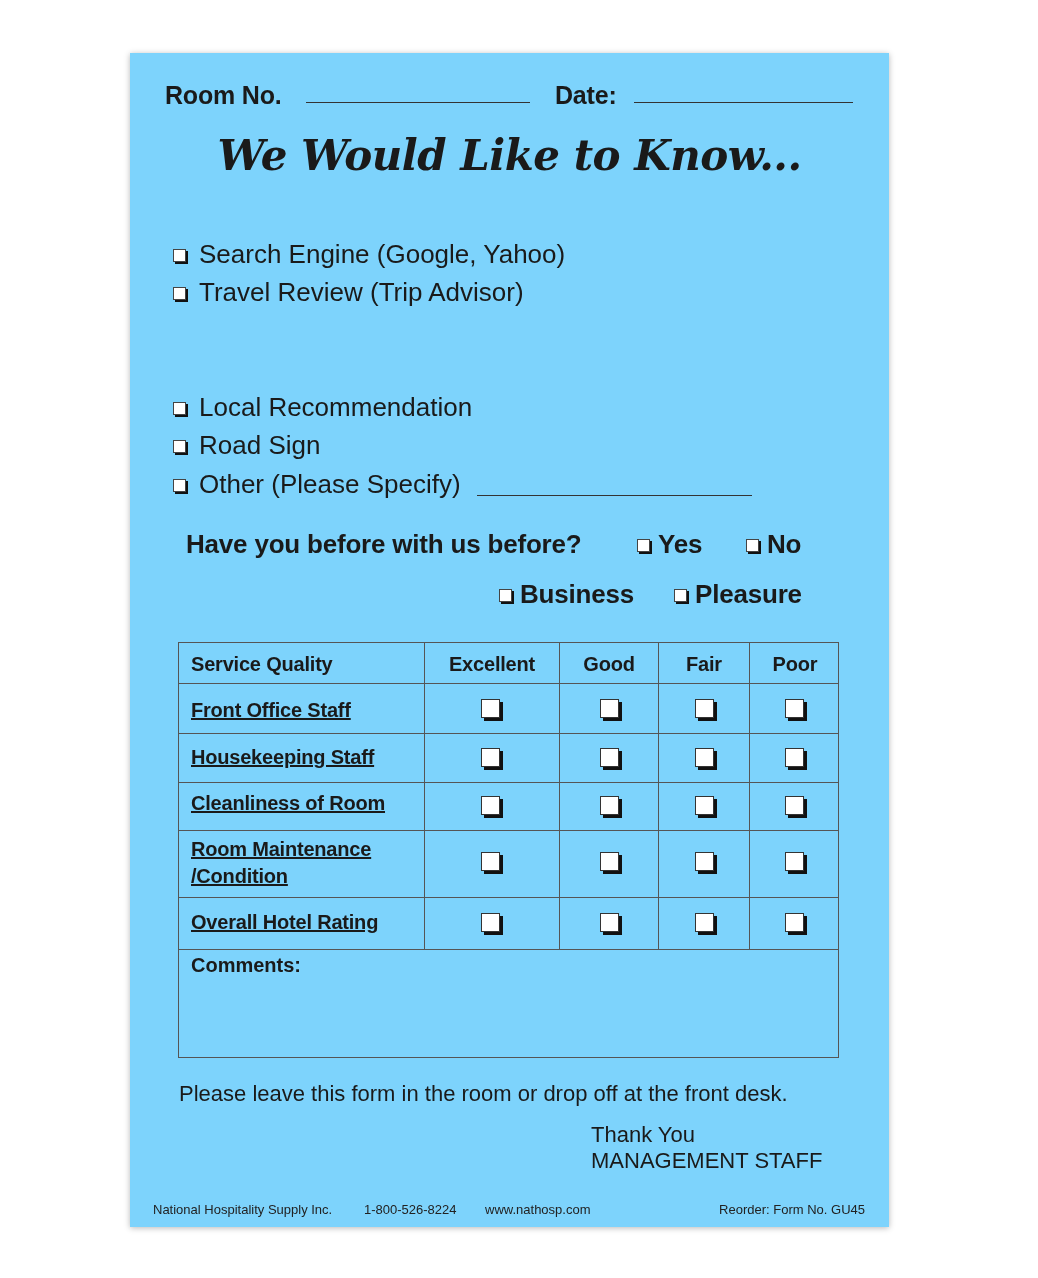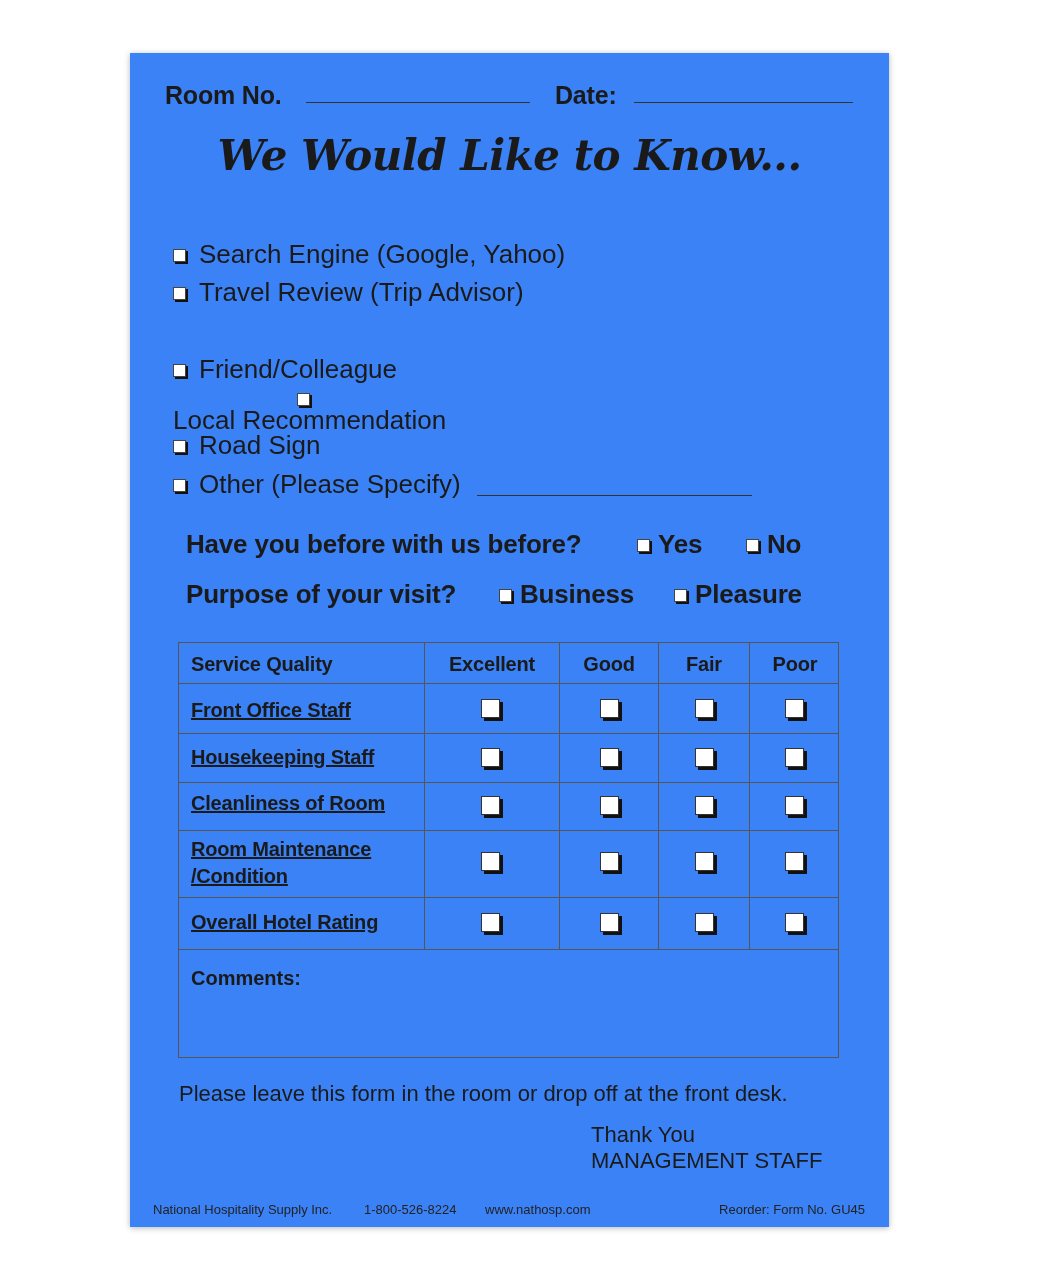--- a/index.html
+++ b/index.html
@@ -1,39 +1,39 @@
 <!DOCTYPE html>
 <html><head>
 <meta charset="utf-8">
 <style>
   html, body { margin:0; padding:0; }
   body { width:1038px; height:1278px; background:#ffffff; position:relative; overflow:hidden;
          font-family:"Liberation Sans", sans-serif; color:#1a1a1a; }
-  .card { position:absolute; left:130px; top:53px; width:759px; height:1174px; background:#3b82f6;
+  .card { position:absolute; left:130px; top:53px; width:759px; height:1174px; background:#7dd3fc;
           box-shadow: 0 1px 6px rgba(0,0,0,0.28); }
   .abs { position:absolute; white-space:nowrap; }
   .hdr-label { font-size:25px; font-weight:bold; letter-spacing:-0.2px; }
   .blank-line { position:absolute; height:0; border-top:1.5px solid #333; }
   .title { position:absolute; left:0; width:759px; top:78px; text-align:center;
            font-family:"DejaVu Serif", "Liberation Serif", serif; font-style:italic; font-weight:bold;
            font-size:42px; letter-spacing:-0.5px; color:#1a1a1a; }
   .q-head { font-size:25px; font-weight:bold; letter-spacing:-0.2px; }
   .opt { font-size:26px; font-weight:normal; display:flex; align-items:center; }
   .cb-sm { display:inline-block; width:11px; height:11px; border:1px solid #444; background:#fff;
            box-shadow:2px 2px 0 #111; margin-right:13px; position:relative; top:1px; }
   .q2 { font-size:26px; font-weight:bold; letter-spacing:-0.2px; display:flex; align-items:center; }
   .q2 .cb-sm { margin-right:8px; }
   .tbl { position:absolute; left:48px; top:589px; width:661px; height:416px; border:1px solid #555; box-sizing:border-box; }
   .vline { position:absolute; top:0; width:0; border-left:1px solid #555; }
   .hline { position:absolute; left:0; right:0; height:0; border-top:1px solid #555; }
   .th { position:absolute; font-size:20px; font-weight:bold; letter-spacing:-0.2px; }
   .rowlabel { position:absolute; left:12px; font-size:20px; font-weight:bold; line-height:27px; letter-spacing:-0.2px;text-decoration:underline; }
   .cb-lg { position:absolute; width:17px; height:17px; border:1px solid #333; background:#fff;
            box-shadow:3px 3px 0 #111; }
-  .comments-label { position:absolute; left:12px; top:324px; font-size:20px; font-weight:bold;text-align:center; }
+  .comments-label { position:absolute; left:12px; top:311px; font-size:20px; font-weight:bold;text-align:center; }
   .note { font-size:22px; }
   .sig { font-size:22px; line-height:26px; }
   .foot { font-size:13px; color:#222; }
 </style>
 </head>
 <body>
 
 <div class="card">
 
   <span class="abs hdr-label" style="left:35px; top:28px;">Room No.</span>
@@ -45,25 +45,21 @@
 
 
   <div class="abs opt" style="left:43px; top:186px;">
     <span class="cb-sm"></span>
     <span>Search Engine (Google, Yahoo)</span>
   </div>
   <div class="abs opt" style="left:43px; top:224px;">
     <span class="cb-sm"></span>
     <span>Travel Review (Trip Advisor)</span>
   </div>
-  <div class="abs opt" style="left:43px; top:301px;">
-    <span class="cb-sm"></span>
-    <span>Friend/Colleague</span>
-  </div>
-  <div class="abs opt" style="left:43px; top:339px;flex-direction:column;">
+  <div class="abs opt" style="left:43px; top:339px;">
     <span class="cb-sm"></span>
     <span>Local Recommendation</span>
   </div>
   <div class="abs opt" style="left:43px; top:377px;">
     <span class="cb-sm"></span>
     <span>Road Sign</span>
   </div>
   <div class="abs opt" style="left:43px; top:416px;">
     <span class="cb-sm"></span>
     <span>Other (Please Specify)</span>
@@ -75,23 +71,20 @@
   </div>
   <div class="abs q2" style="left:507px; top:476px;">
     <span class="cb-sm"></span>
     <span>Yes</span>
   </div>
   <div class="abs q2" style="left:616px; top:476px;">
     <span class="cb-sm"></span>
     <span>No</span>
   </div>
 
-  <div class="abs q2" style="left:56px; top:526px;">
-    <span>Purpose of your visit?</span>
-  </div>
   <div class="abs q2" style="left:369px; top:526px;">
     <span class="cb-sm"></span>
     <span>Business</span>
   </div>
   <div class="abs q2" style="left:544px; top:526px;">
     <span class="cb-sm"></span>
     <span>Pleasure</span>
   </div>
 
   <div class="tbl">

